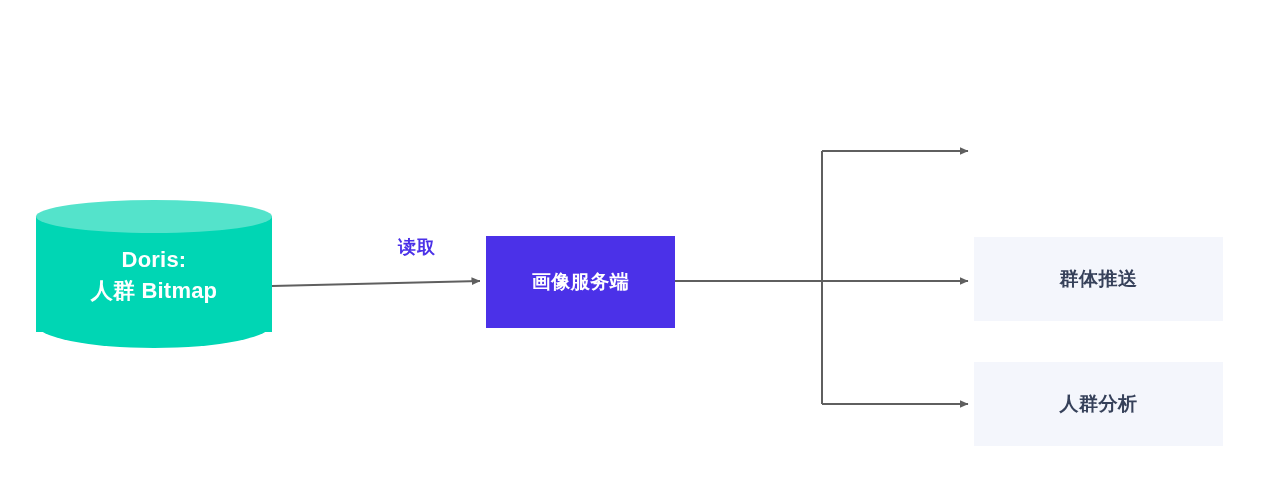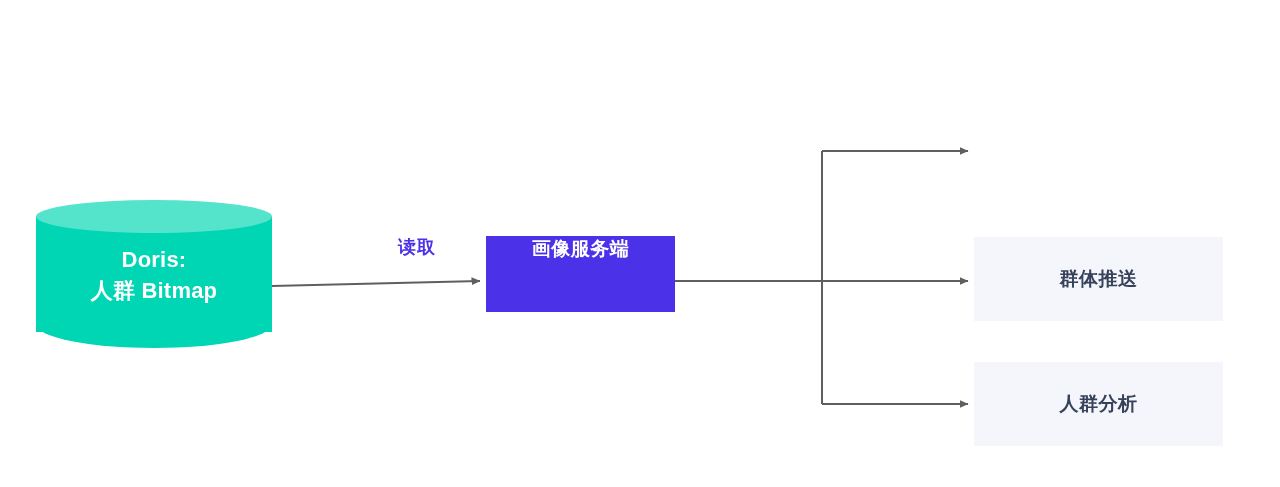--- a/index.html
+++ b/index.html
@@ -66,23 +66,24 @@
     z-index: 3;
     white-space: nowrap;
   }
 
   
   .service-box {
     position: absolute;
     left: 486px;
     top: 236px;
     width: 189px;
-    height: 76px;
+    height: 92px;
     background: #4B31E8;
     display: flex;
+    align-items: center;
     justify-content: center;
   }
   .service-box span {
     color: #ffffff;
     font-size: 19px;
     font-weight: bold;
     letter-spacing: 0.5px;
   }
 
   

